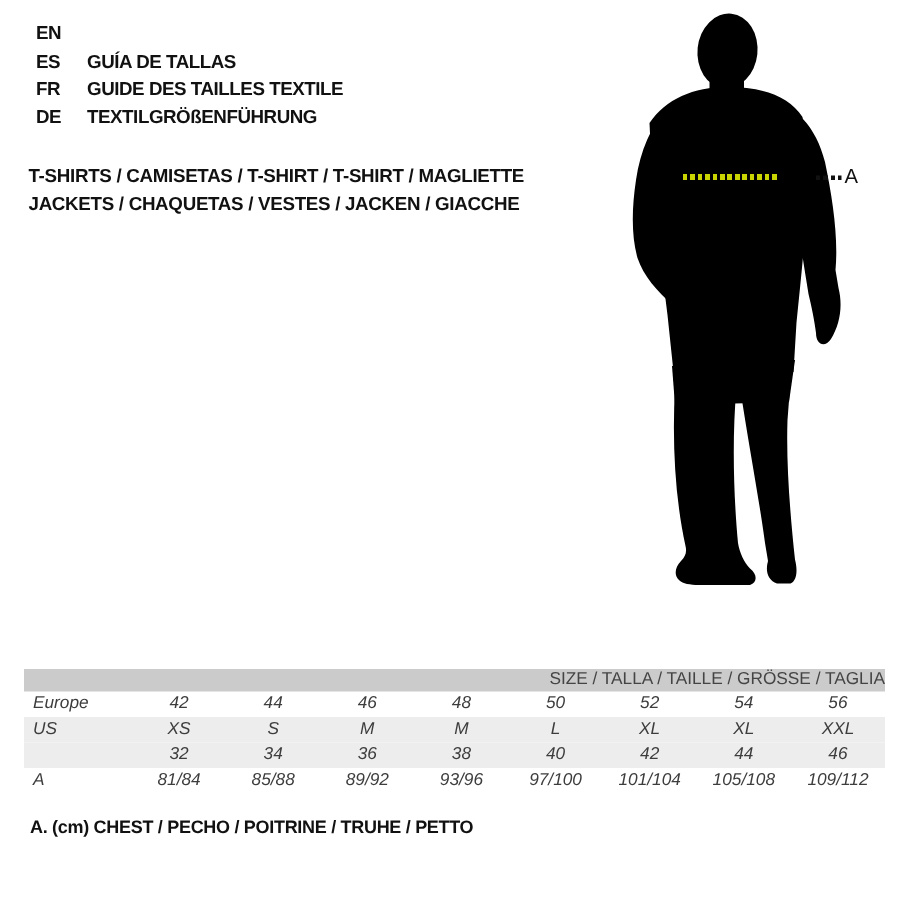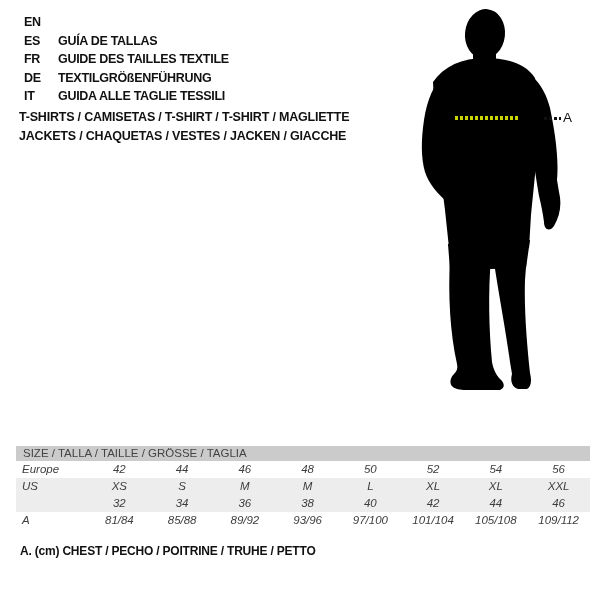--- a/index.html
+++ b/index.html
@@ -23,21 +23,21 @@
      background:repeating-linear-gradient(90deg,#c9d400 0 3px,transparent 3px 5px);}
   .measure-line-outer{position:absolute;left:544px;top:117px;width:17px;height:3px;
      background:repeating-linear-gradient(90deg,#111 0 3px,transparent 3px 5px);}
   .measure-label{position:absolute;left:563px;top:110px;font-size:13.5px;color:#111;}
 
   
   .gender-heading{position:absolute;left:20px;top:419px;font-size:12.5px;font-weight:bold;color:#111;letter-spacing:-0.2px;}
 
   
   .size-table{position:absolute;left:16px;top:446px;width:574px;font-size:11.5px;color:#3d3d3d;}
-  .thead{height:15px;line-height:15px;background:#cbcbcb;padding-left:7px;color:#444;}
+  .thead{height:15px;line-height:15px;background:#cbcbcb;padding-left:7px;color:#444;text-align:right;}
   .trow{display:flex;height:17px;line-height:17px;font-style:italic;}
   .trow.band{background:#ededed;}
   .tlabel{width:66px;padding-left:6px;text-align:left;}
   .tcell{flex:1;text-align:center;}
 
   
   .footnote{position:absolute;left:20px;top:544px;font-size:12px;font-weight:bold;color:#111;letter-spacing:-0.2px;text-align:right;}
 </style>
 </head>
 <body>
@@ -52,24 +52,20 @@
       <span class="lang-code">ES</span>
       <span class="lang-title">GUÍA DE TALLAS</span>
     </div>
     <div class="lang-row">
       <span class="lang-code">FR</span>
       <span class="lang-title">GUIDE DES TAILLES TEXTILE</span>
     </div>
     <div class="lang-row">
       <span class="lang-code">DE</span>
       <span class="lang-title">TEXTILGRÖßENFÜHRUNG</span>
-    </div>
-    <div class="lang-row">
-      <span class="lang-code">IT</span>
-      <span class="lang-title">GUIDA ALLE TAGLIE TESSILI</span>
     </div>
   </div>
 
   <div class="categories">
     <div class="category-line">T-SHIRTS / CAMISETAS / T-SHIRT / T-SHIRT / MAGLIETTE</div>
     <div class="category-line">JACKETS / CHAQUETAS / VESTES / JACKEN / GIACCHE</div>
   </div>
 
   <div class="figure">
     <svg width="175" height="395" viewBox="0 0 175 395" xmlns="http://www.w3.org/2000/svg">

